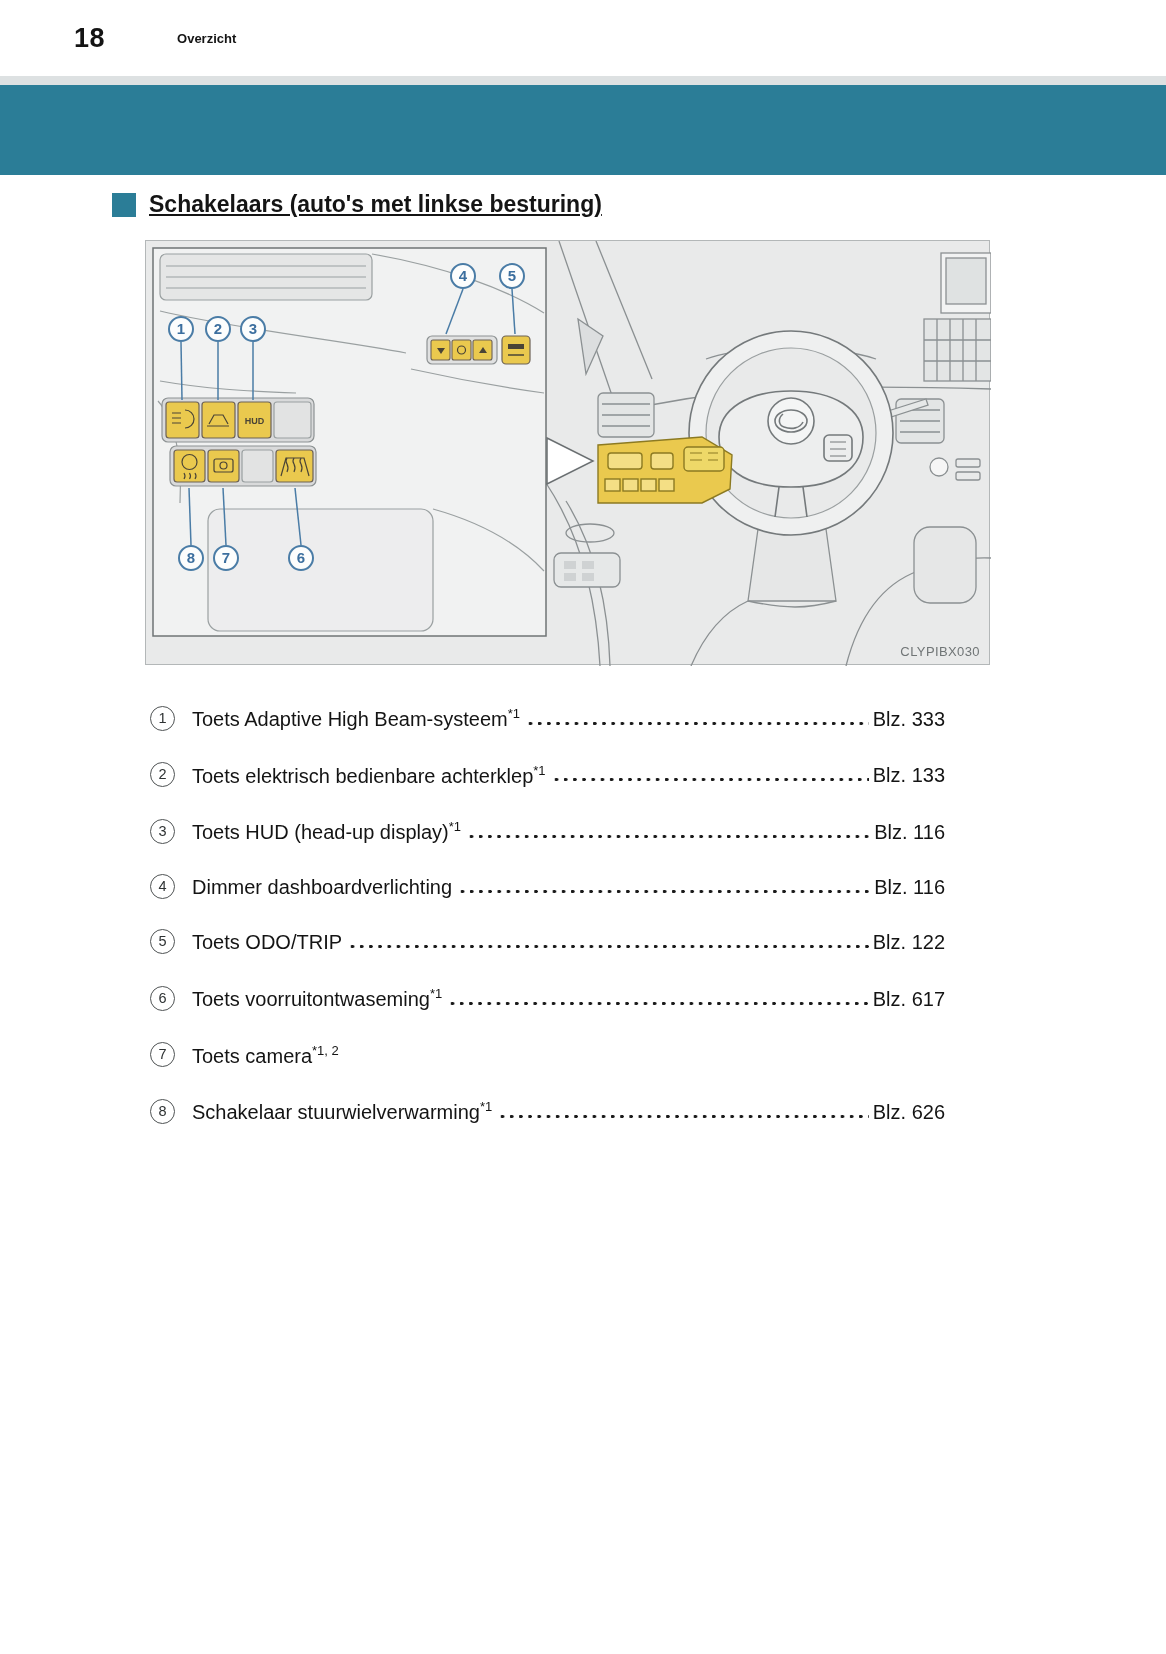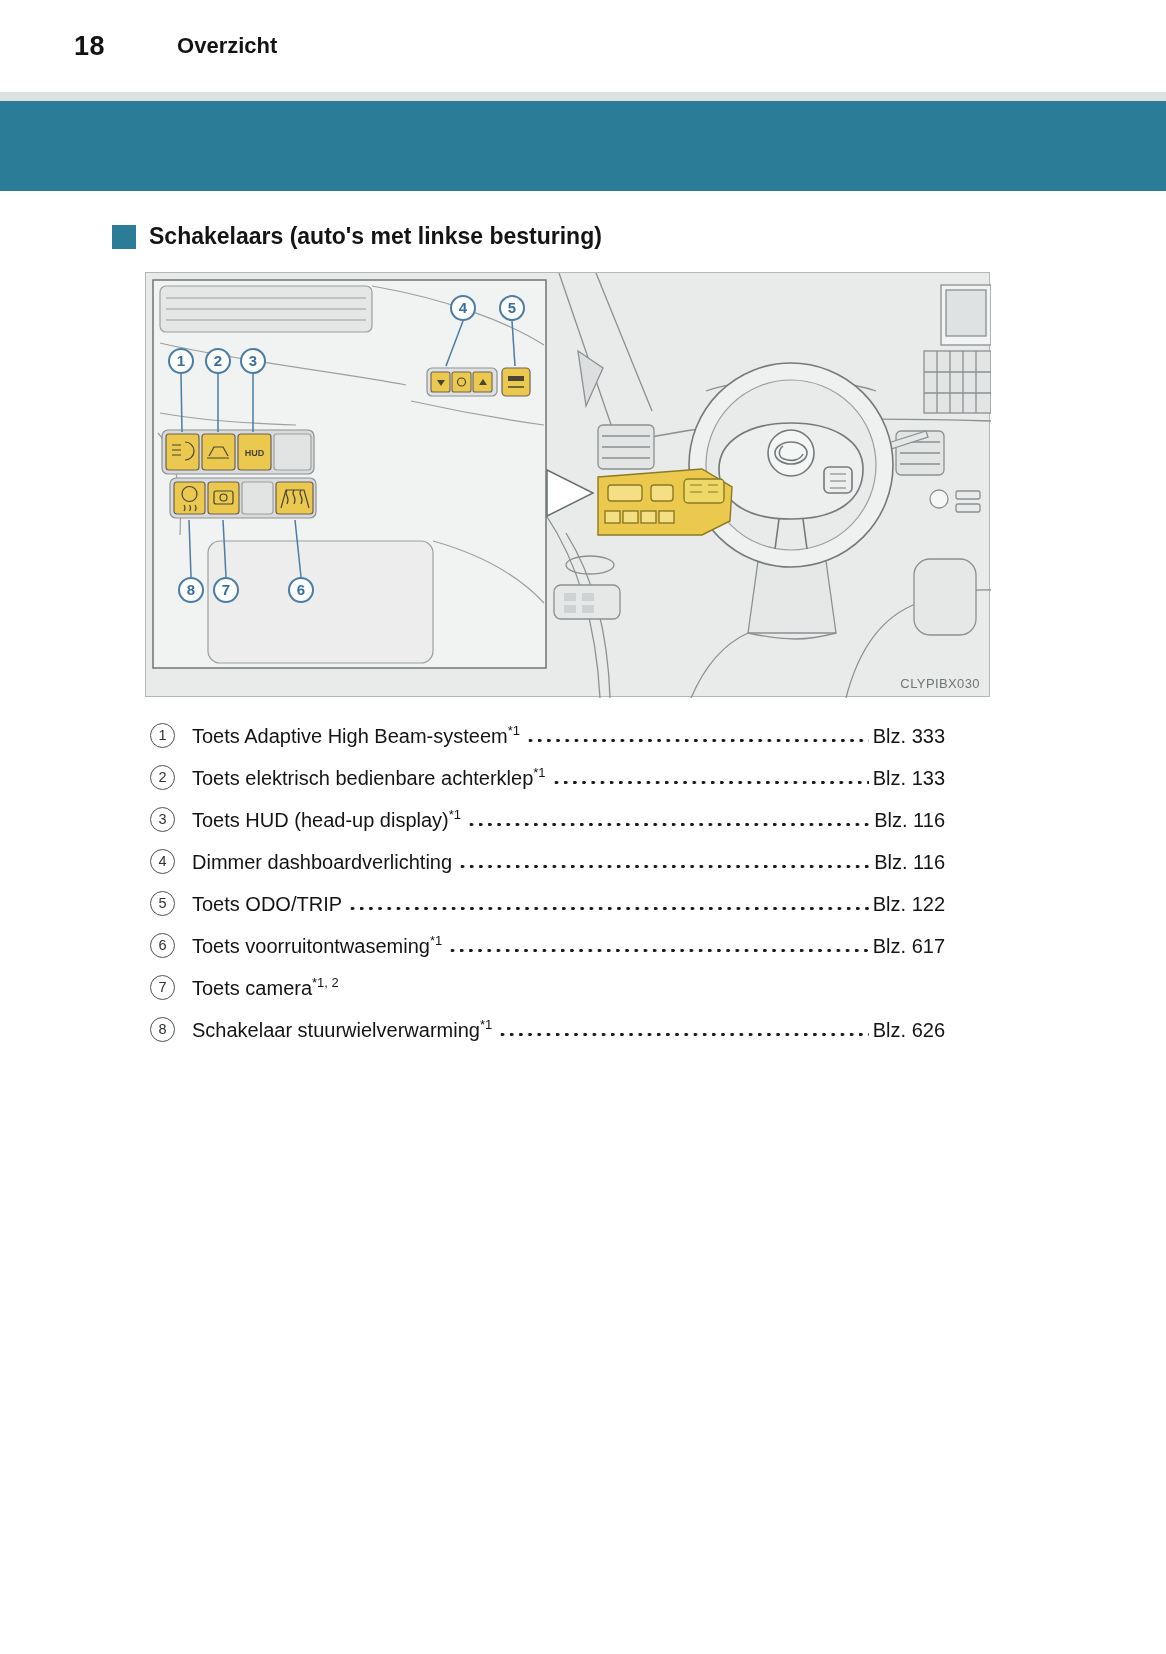--- a/index.html
+++ b/index.html
@@ -1,27 +1,27 @@
 <!DOCTYPE html>
 <html><head>
 <meta charset="utf-8">
 <style>
   * { margin:0; padding:0; box-sizing:border-box; }
   html, body { background:#ffffff; }
   body {
     width:1166px; min-height:1654px; position:relative;
     font-family:"Liberation Sans", sans-serif; color:#141414;
   }
-  .top-white { height:92px; display:flex; align-items:center; padding-left:74px; }
+  .top-white { height:76px; display:flex; align-items:center; padding-left:74px; }
   .page-num { font-size:27px; font-weight:700; letter-spacing:0.5px; }
-  .chapter { margin-left:72px; font-size:22px; font-weight:700; }
+  .chapter { margin-left:72px; font-size:13px; font-weight:700; }
   .divider { height:9px; background:#dde1e2; }
   .band { height:90px; background:#2b7d97; }
   .content { margin-left:112px; width:878px; }
-  .heading { margin-top:32px; display:flex; align-items:center; }
+  .heading { margin-top:16px; display:flex; align-items:center;text-decoration:underline; }
   .heading .sq { width:24px; height:24px; background:#2b7d97; margin-right:13px; flex:none; }
   .heading .txt { font-size:23px; font-weight:700; }
   .figure {
     position:relative; margin-top:22px; margin-left:33px;
     width:845px; height:425px; background:#e9eaea; border:1px solid #b3b7b8;
   }
   .figure svg { position:absolute; left:0; top:0; }
   .callout {
     position:absolute; width:26px; height:26px; border:2px solid #4a7ca6; border-radius:50%;
     background:#fcfdfd; color:#3c6f9f; font-size:15px; font-weight:700;
@@ -31,21 +31,21 @@
     position:absolute; right:9px; bottom:5px; font-size:13px; color:#707576; letter-spacing:0.4px;
   }
   .list { margin-top:26px; margin-left:38px; margin-right:45px; font-size:20px; }
   .row { display:flex; align-items:flex-end; margin-top:17px; }
   .row.cont { margin-top:8px; }
   .cnum {
     flex:none; width:25px; height:25px; border:1.5px solid #4f5354; border-radius:50%;
     font-size:14.5px; line-height:22px; text-align:center; color:#2e3233; margin-right:17px;
   }
   .cnum.empty { border-color:transparent; }
-  .lbl { white-space:nowrap; }
+  .lbl { white-space:nowrap;margin-top:15px; }
   .lbl sup { font-size:13px; }
   .leader {
     flex:1 1 auto; height:5px; margin:0 4px 5px 6px;
     background-image:radial-gradient(circle at 4.5px 2.5px, #191919 1.55px, transparent 1.95px);
     background-size:9.2px 5px; background-repeat:repeat-x;
   }
   .pref { white-space:nowrap; }
 </style>
 </head>
 <body>

